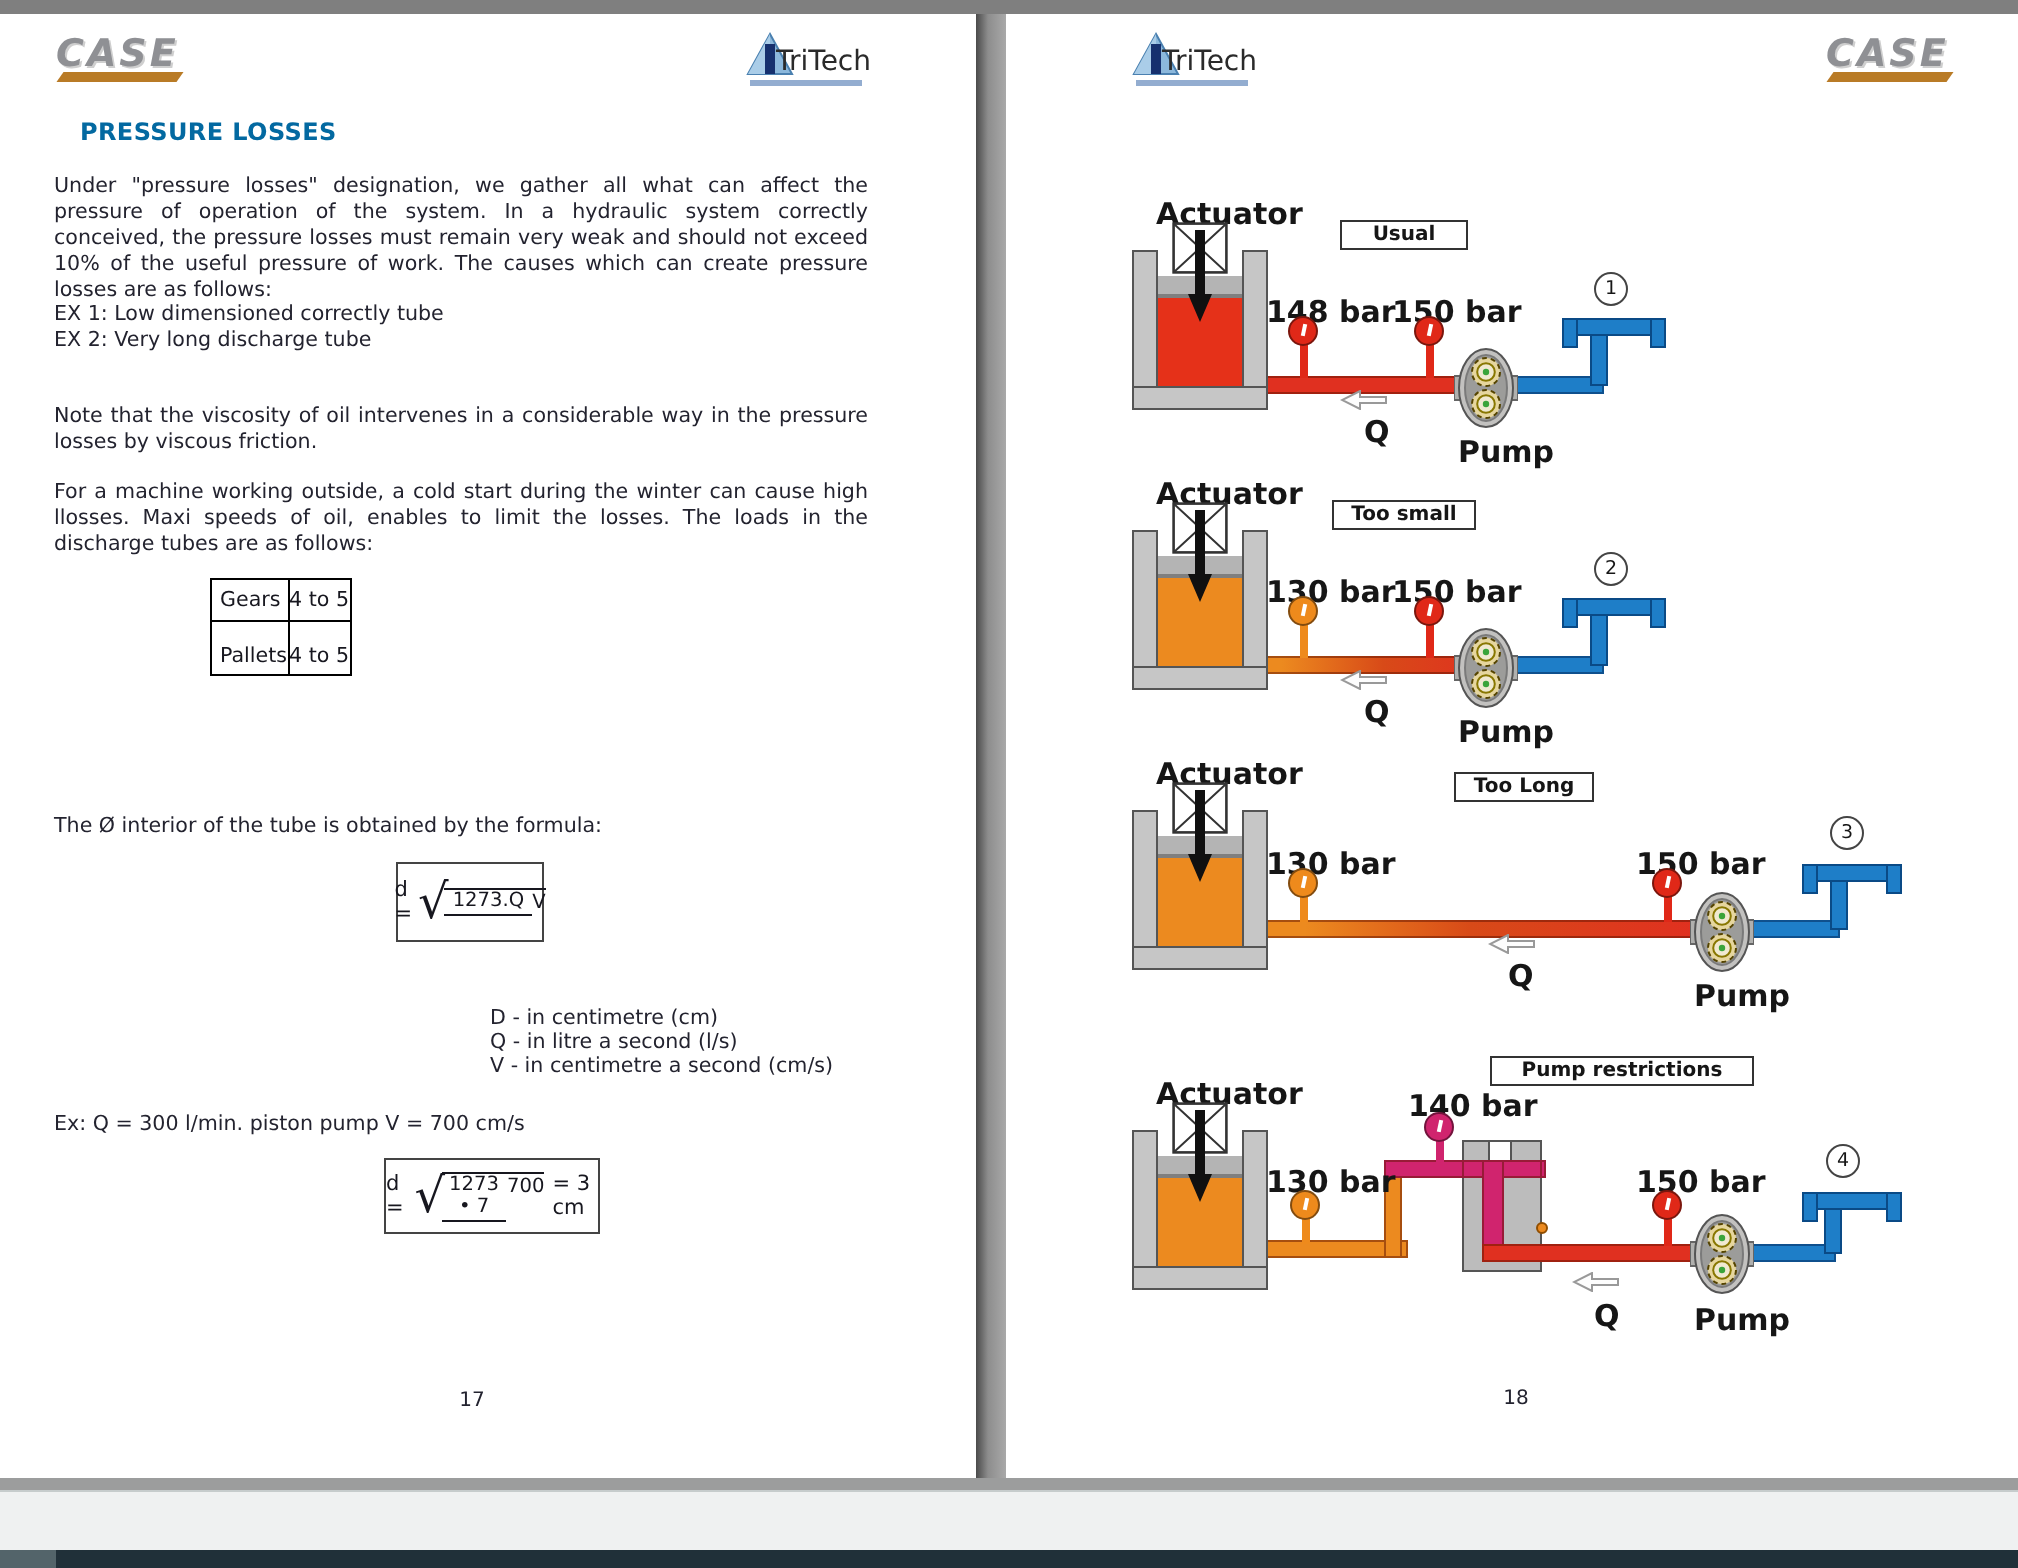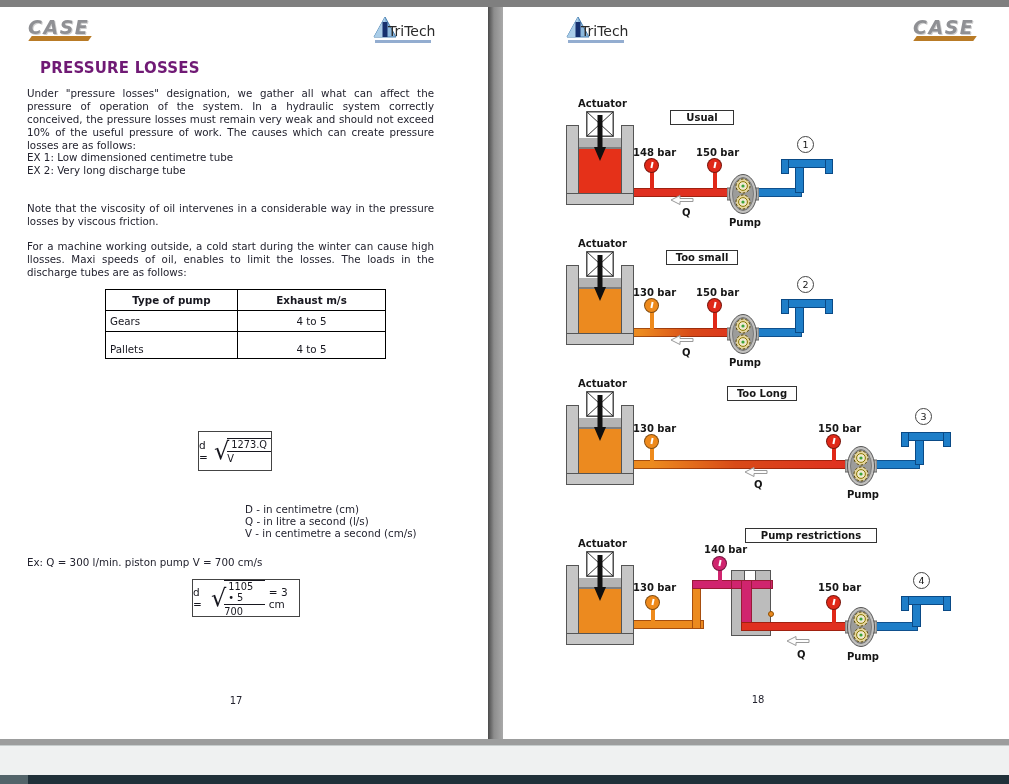--- a/index.html
+++ b/index.html
@@ -22,44 +22,44 @@
   .case-underline { width:60px; height:5px; background:#b97b26; transform:skewX(-35deg); margin-left:2px; }
 
   
   .tritech-logo { position:absolute; width:70px; }
   .tritech-row { display:flex; align-items:flex-end; }
   .tri-word { font-size:14px; color:#2a2a2a; margin-left:-9px; letter-spacing:0; }
   .tech-word { font-size:14px; color:#2a2a2a; }
   .tri-tagline { margin-top:1px; margin-left:2px; width:56px; height:3px; background:#3a6aaa; opacity:.55; }
 
   
-  .doc-heading { position:absolute; font-weight:bold; font-size:15px; color:#701a75; letter-spacing:.2px; }
+  .doc-heading { position:absolute; font-weight:bold; font-size:12px; color:#0369a1; letter-spacing:.2px; }
   .para { position:absolute; width:407px; font-size:10.3px; line-height:12.9px; text-align:justify; color:#23232f; }
   .line { position:absolute; font-size:10.3px; color:#23232f; white-space:nowrap; }
 
   table.pump-table { position:absolute; border-collapse:collapse; font-size:10.3px; color:#17171f; }
   table.pump-table th, table.pump-table td { border:1.6px solid #000; }
   table.pump-table th { font-weight:bold; text-align:center; height:21px; }
   table.pump-table td { height:21px; padding-left:4px; }
   table.pump-table td.c { text-align:center; padding-left:0; }
   table.pump-table tr.tall td { height:27px; vertical-align:bottom; padding-bottom:3px; }
 
   .formula-box { position:absolute; border:1px solid #444; background:#fff; display:flex;
                  align-items:center; justify-content:center; font-size:10.5px; color:#17171f; }
   .radical { font-size:24px; font-weight:400; line-height:20px; margin:0 -2px 0 3px; color:#17171f; }
-  .frac { display:inline-flex; flex-direction:column; border-top:1.3px solid #17171f; font-size:9.8px; }
+  .frac { display:inline-flex; flex-direction:row; text-align:center; border-top:1.3px solid #17171f; font-size:9.8px; }
   .frac .num { padding:0 4px 1px 4px; border-bottom:1px solid #17171f; }
   .frac .den { padding-top:1px; }
   .f-rhs { margin-left:4px; }
 
   .page-num { position:absolute; font-size:10px; color:#23232f; width:40px; text-align:center; }
 
   
   .dg { position:absolute; left:0; width:506px; }
-  .lbl { position:absolute; font-weight:bold; font-size:10px; color:#161616; white-space:nowrap; }
+  .lbl { position:absolute; font-weight:bold; font-size:15px; color:#161616; white-space:nowrap; }
   .tag { position:absolute; border:1px solid #333; background:#fff; font-weight:bold; font-size:10px;
          text-align:center; color:#161616; padding:1px 0; }
   .circ { position:absolute; width:17px; height:17px; border:1px solid #444; border-radius:50%;
           background:#fff; font-size:9.5px; line-height:15px; text-align:center; color:#161616; }
   .pipe { position:absolute; border:1px solid rgba(95,18,0,.5); }
   .pipe.blue { border-color:rgba(4,42,92,.55); background:#1e7ec8; }
   .stem { position:absolute; width:4px; }
   .gg { position:absolute; width:15px; height:15px; border-radius:50%; border:1px solid rgba(0,0,0,.45); }
   .gg i { position:absolute; left:6px; top:3px; width:2px; height:6px; background:#fff; transform:rotate(12deg); }
   .tk { position:absolute; background:#1e7ec8; border:1px solid #0a4a86; }
@@ -138,64 +138,61 @@
         <span class="tri-word">Tri</span>
           <span class="tech-word">Tech</span>
       </div>
       <div class="tri-tagline"></div>
     </div>
 
     <div class="doc-heading" style="left:40px;top:52px">PRESSURE LOSSES</div>
 
     <div class="para" style="left:27px;top:80px">Under "pressure losses" designation, we gather all what can affect the pressure of operation of the system. In a hydraulic system correctly conceived, the pressure losses must remain very weak and should not  exceed 10% of the useful pressure of work. The causes which can create  pressure losses are as follows:</div>
 
-    <div class="line" style="left:27px;top:144px">EX 1: Low dimensioned centimetre tube</div>
+    <div class="line" style="left:27px;top:144px">EX 1: Low dimensioned correctly tube</div>
     <div class="line" style="left:27px;top:157px">EX 2: Very long discharge tube</div>
 
     <div class="para" style="left:27px;top:233px">For a machine working  outside,  a cold start during the winter can cause high llosses. Maxi speeds of oil,  enables to limit the losses.  The loads in the discharge tubes are as follows:</div>
     <div class="para" style="left:27px;top:195px">Note that the viscosity of oil intervenes in a considerable way in the pressure losses by viscous friction.</div>
 
     <table class="pump-table" style="left:105px;top:282px">
       <tbody>
-          <tr>
-        <th style="width:132px">Type of pump</th>
-        <th style="width:148px">Exhaust m/s</th>
-      </tr>
       <tr>
         <td>Gears</td>
         <td class="c">4 to 5</td>
       </tr>
       <tr class="tall">
         <td>Pallets</td>
         <td class="c">4 to 5</td>
       </tr>
     </tbody>
       </table>
 
+    <div class="line" style="left:27px;top:400px">The Ø interior of the tube is obtained by the formula:</div>
 
     <div class="formula-box" style="left:198px;top:424px;width:74px;height:40px">
       <span>d =</span>
       <span class="radical">√</span>
       <span class="frac">
         <span class="num">1273.Q</span>
         <span class="den">V</span>
       </span>
     </div>
 
     <div class="line" style="left:245px;top:496px">D - in centimetre (cm)</div>
     <div class="line" style="left:245px;top:508px">Q - in litre a second (l/s)</div>
     <div class="line" style="left:245px;top:520px">V - in centimetre a second (cm/s)</div>
 
     <div class="line" style="left:27px;top:549px">Ex: Q = 300 l/min. piston pump V = 700 cm/s</div>
 
     <div class="formula-box" style="left:192px;top:572px;width:108px;height:38px">
       <span>d =</span>
       <span class="radical">√</span>
       <span class="frac">
-        <span class="num">1105 • 5</span>
+        <span class="num">1273 • 7</span>
         <span class="den">700</span>
       </span>
       <span class="f-rhs">= 3 cm</span>
     </div>
 
     <div class="page-num" style="left:216px;top:688px">17</div>
   </div>
 
   <div class="page-gap"></div>
 

